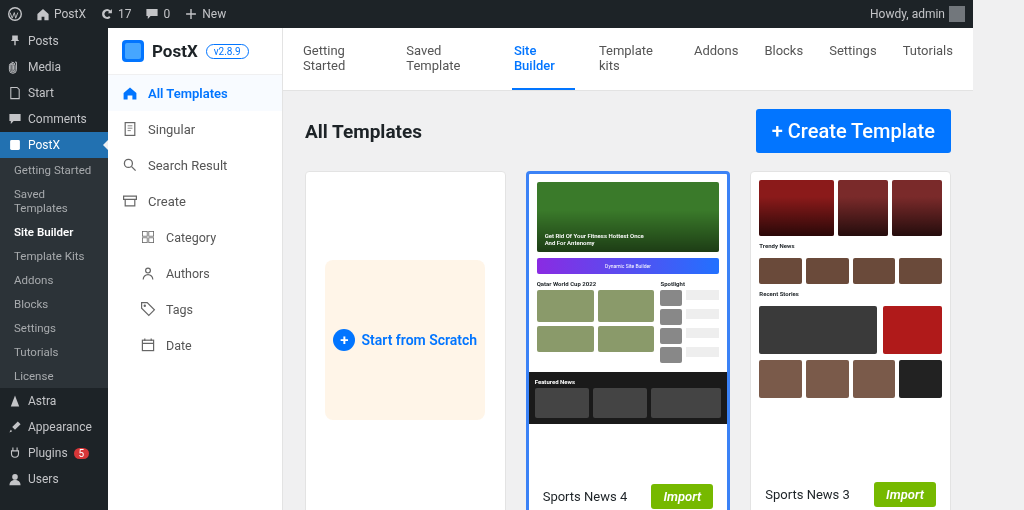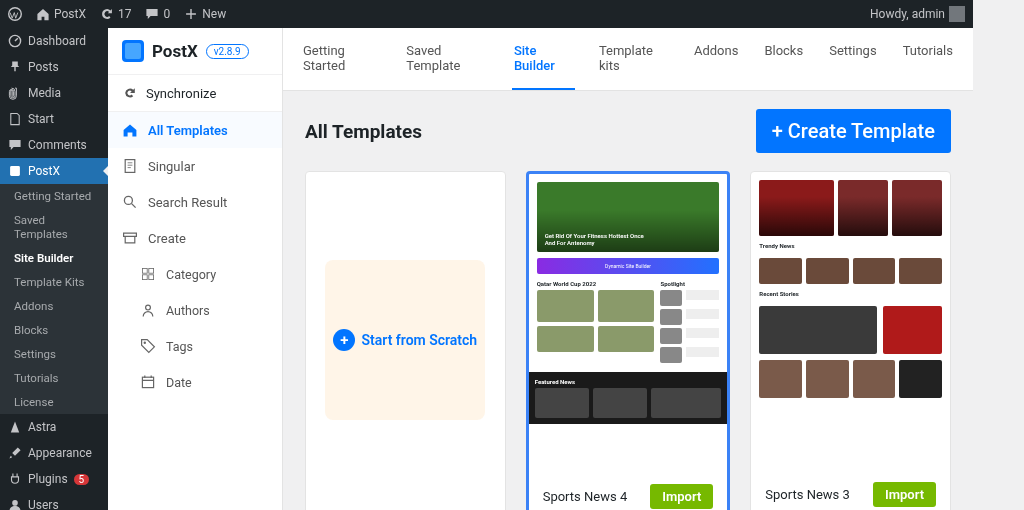--- a/index.html
+++ b/index.html
@@ -52,21 +52,21 @@
   .content-body { padding: 18px 22px; }
   .header-row { display: flex; justify-content: space-between; align-items: center; margin-bottom: 18px; }
   .header-row h2 { font-size: 19px; font-weight: 700; }
   .create-btn { background: #0275ff; color: #fff; padding: 10px 16px; border-radius: 3px; font-size: 20px; font-weight: 500; cursor: pointer; }
 
   .grid { display: flex; gap: 20px; }
   .card { flex: 1; background: #fff; border: 1px solid #e3e3e3; border-radius: 4px; overflow: hidden; }
   .card.highlighted { border: 3px solid #3b82f6; }
   .card .preview { height: 300px; display: flex; flex-direction: column; overflow: hidden; }
   .card .footer { display: flex; justify-content: space-between; align-items: center; padding: 10px 14px; font-size: 13px; }
-  .import-btn { background: #76b900; color: #fff; padding: 5px 12px; border-radius: 3px; font-size: 13px; font-weight: 600; cursor: pointer; }
+  .import-btn { background: #76b900; color: #fff; padding: 5px 12px; border-radius: 3px; font-size: 13px; font-weight: 600; cursor: pointer; font-style: italic; }
 
   .scratch { display: flex; flex-direction: column; align-items: center; justify-content: center; color: #0275ff; font-weight: 600; font-size: 14px; gap: 6px; }
   .scratch .bg-illust { position: absolute; width: 160px; height: 160px; opacity: .15; background: #ffbf66; border-radius: 8px; }
   .scratch .plus-circle { width: 22px; height: 22px; background: #0275ff; border-radius: 50%; display: flex; align-items: center; justify-content: center; color: #fff; font-size: 15px; }
 
   
   .prev { padding: 8px; display: flex; flex-direction: column; gap: 6px; font-size: 5px; }
   .hero { height: 70px; background: #3a7a2a; border-radius: 2px; position: relative; }
   .hero::after { content: ""; position: absolute; inset: 0; background: linear-gradient(transparent 40%, rgba(0,0,0,.5)); border-radius: 2px; }
   .hero-title { position: absolute; bottom: 6px; left: 8px; color: #fff; font-size: 6px; font-weight: 600; z-index: 1; width: 60%; }
@@ -151,29 +151,20 @@
         <span>Howdy, admin</span>
         <span class="avatar"></span>
       </span>
     </div>
   </div>
 
   <div class="wp-nav" id="wp-nav">
       <div class="mi">
         <span class="ico">
           <svg viewBox="0 0 20 20">
-            <circle cx="10" cy="10" r="8" fill="none" stroke="currentColor" stroke-width="2"></circle>
-            <path d="M10 10l4-4" stroke="currentColor" stroke-width="2"></path>
-          </svg>
-        </span>
-        <span>Dashboard</span>
-      </div>
-      <div class="mi">
-        <span class="ico">
-          <svg viewBox="0 0 20 20">
             <path d="M6 2l8 0 0 6 2 2-5 0 0 6-2 0 0-6-5 0 2-2z" fill="currentColor"></path>
           </svg>
         </span>
         <span>Posts</span>
       </div>
       <div class="mi">
         <span class="ico">
           <svg viewBox="0 0 20 20">
             <path d="M5 3a5 5 0 015 5v6a3 3 0 11-6 0V6h2v8a1 1 0 102 0V8a3 3 0 10-6 0v6a5 5 0 1010 0V3h-2" fill="none" stroke="currentColor" stroke-width="1.4"></path>
           </svg>
@@ -251,28 +242,20 @@
       </div>
     </div>
 
   <div class="main">
 
     <div class="plugin-sidebar">
       <div class="plugin-brand">
         <span class="logo"></span>
         <span class="name">PostX</span>
         <span class="ver">v2.8.9</span>
-      </div>
-      <div class="sync">
-        <span class="ico">
-            <svg viewBox="0 0 20 20">
-              <path d="M4 10a6 6 0 0110-4l2-2v6h-6l2-2a3 3 0 100 4l2 2a6 6 0 01-10-4z" fill="#555"></path>
-            </svg>
-          </span>
-        <span>Synchronize</span>
       </div>
       <div id="plugin-items">
           <div class="pi current">
             <span class="ico" style="color:#0275ff">
               <svg viewBox="0 0 20 20">
                 <path d="M2 10l8-7 8 7v8h-5v-5H7v5H2z" fill="currentColor"></path>
               </svg>
             </span>
             <span>All Templates</span>
           </div>

